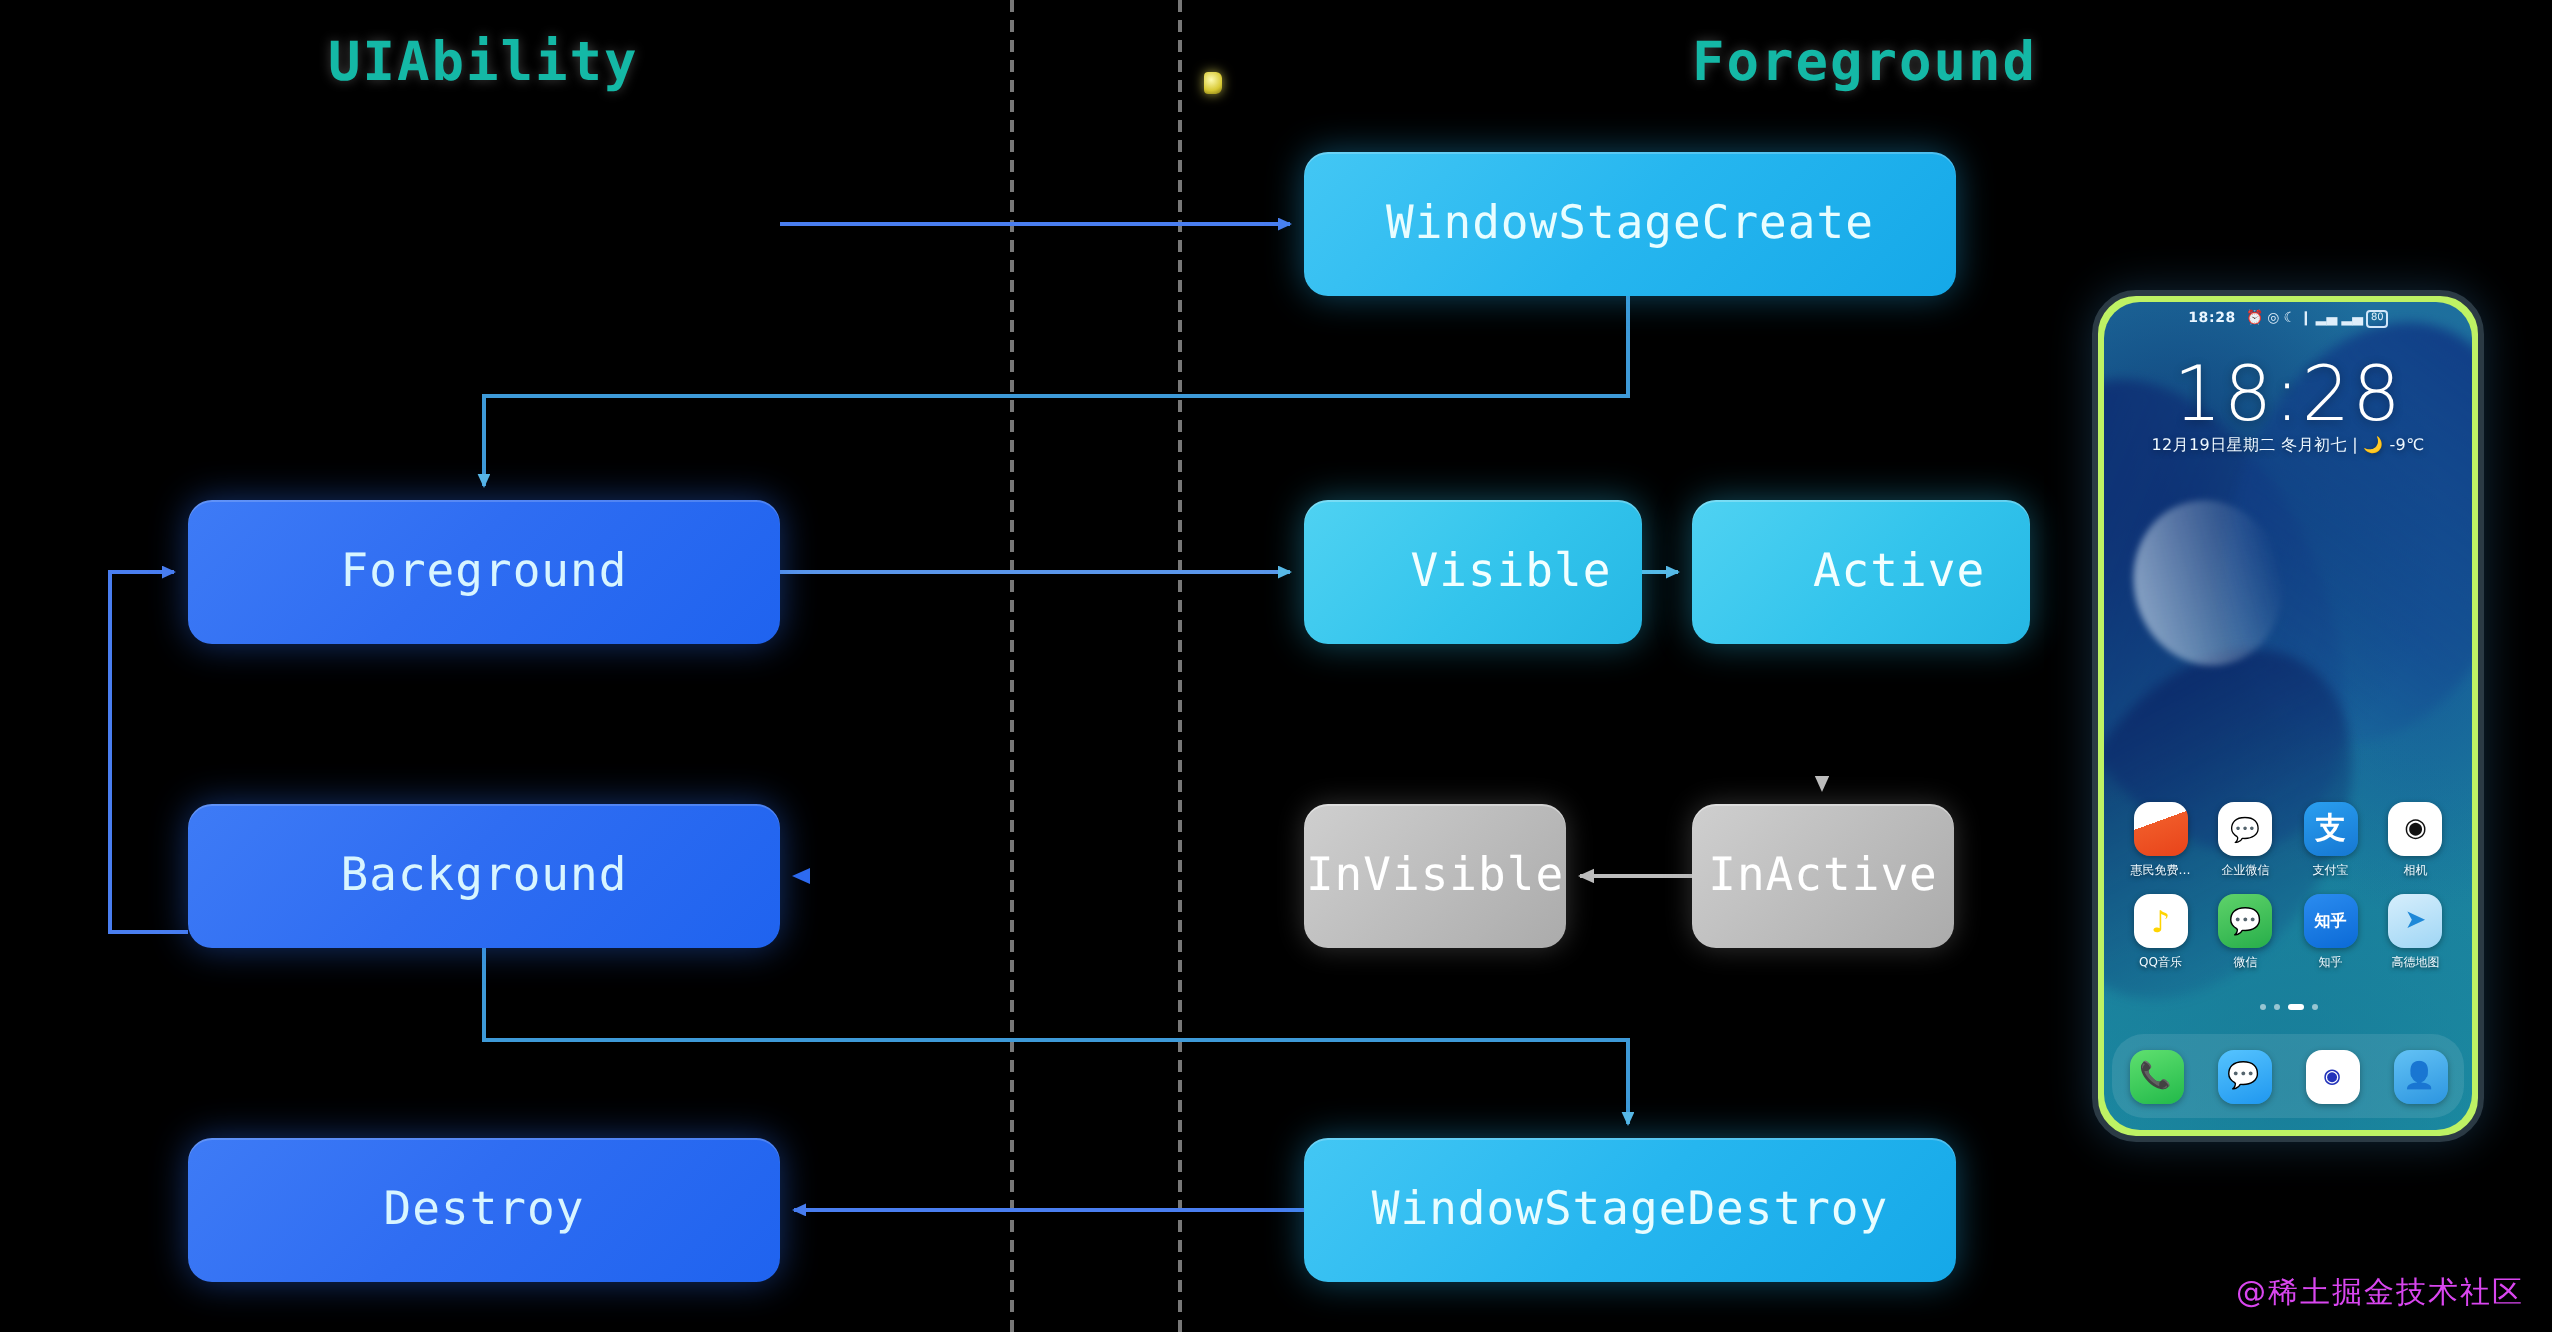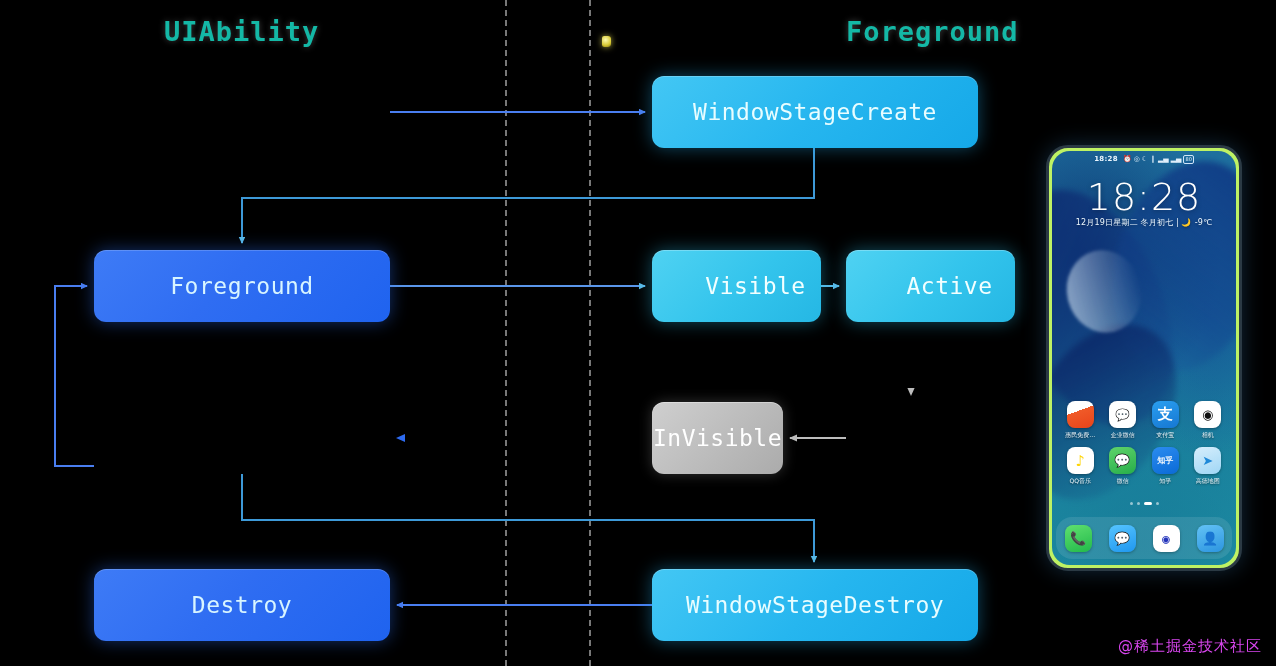--- a/index.html
+++ b/index.html
@@ -247,26 +247,28 @@
     <path d="M652,438 L397,438" fill="none" stroke="url(#g-invis-bg)" stroke-width="2" marker-end="url(#ah-blue2)"></path>
 
     <path d="M94,466 L55,466 L55,286 L87,286" fill="none" stroke="#4a7ef0" stroke-width="2" marker-end="url(#ah-blue)"></path>
 
     <path d="M242,474 L242,520 L814,520 L814,562" fill="none" stroke="#3e9ad8" stroke-width="2" marker-end="url(#ah-cyan)"></path>
 
     <path d="M652,605 L397,605" fill="none" stroke="#4a7ef0" stroke-width="2" marker-end="url(#ah-blue)"></path>
   </svg>
 
   <div class="node blue" id="n-foreground">Foreground</div>
+  <div class="node blue" id="n-background">Background</div>
   <div class="node blue" id="n-destroy">Destroy</div>
 
   <div class="node cyan" id="n-wsc">WindowStageCreate</div>
   <div class="node cyan2" id="n-visible">Visible</div>
   <div class="node cyan2" id="n-active">Active</div>
   <div class="node gray" id="n-invisible">InVisible</div>
+  <div class="node gray" id="n-inactive">InActive</div>
   <div class="node cyan" id="n-wsd">WindowStageDestroy</div>
 
   <div id="cursor-dot"></div>
 
   <div id="phone">
     <div id="phone-screen">
       <span class="wave w1"></span>
       <span class="wave w2"></span>
       <span class="wave w3"></span>
       <span class="wave w4"></span>

